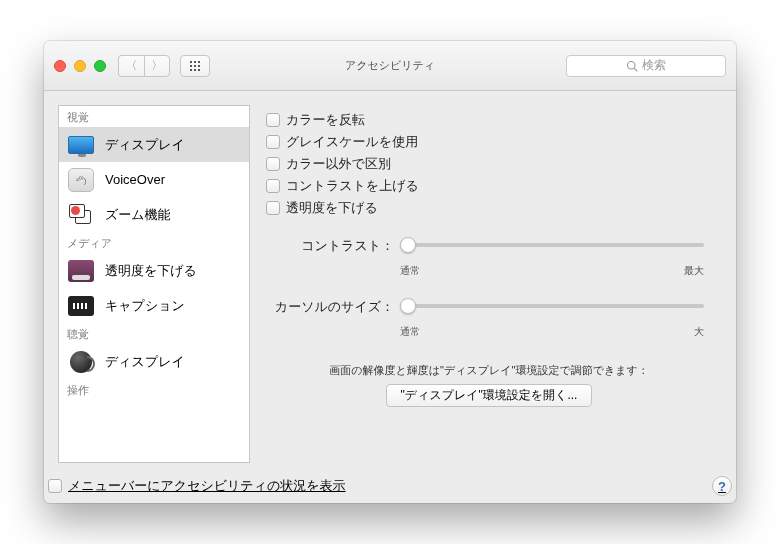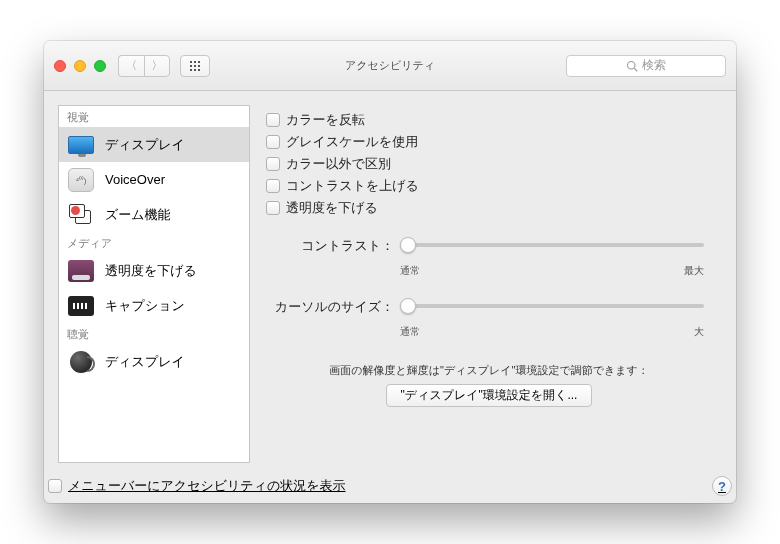--- a/index.html
+++ b/index.html
@@ -225,20 +225,21 @@
 
       <div class="cat">聴覚</div>
 
       <div class="item">
         <div class="iconwrap">
             <div class="ic-aud"></div>
           </div>
         <span>ディスプレイ</span>
       </div>
 
+      <div class="cat">操作</div>
     </div>
 
     <div class="main">
       <div class="chkrow">
         <div class="chk"></div>
         <span>カラーを反転</span>
       </div>
       <div class="chkrow">
         <div class="chk"></div>
         <span>グレイスケールを使用</span>

